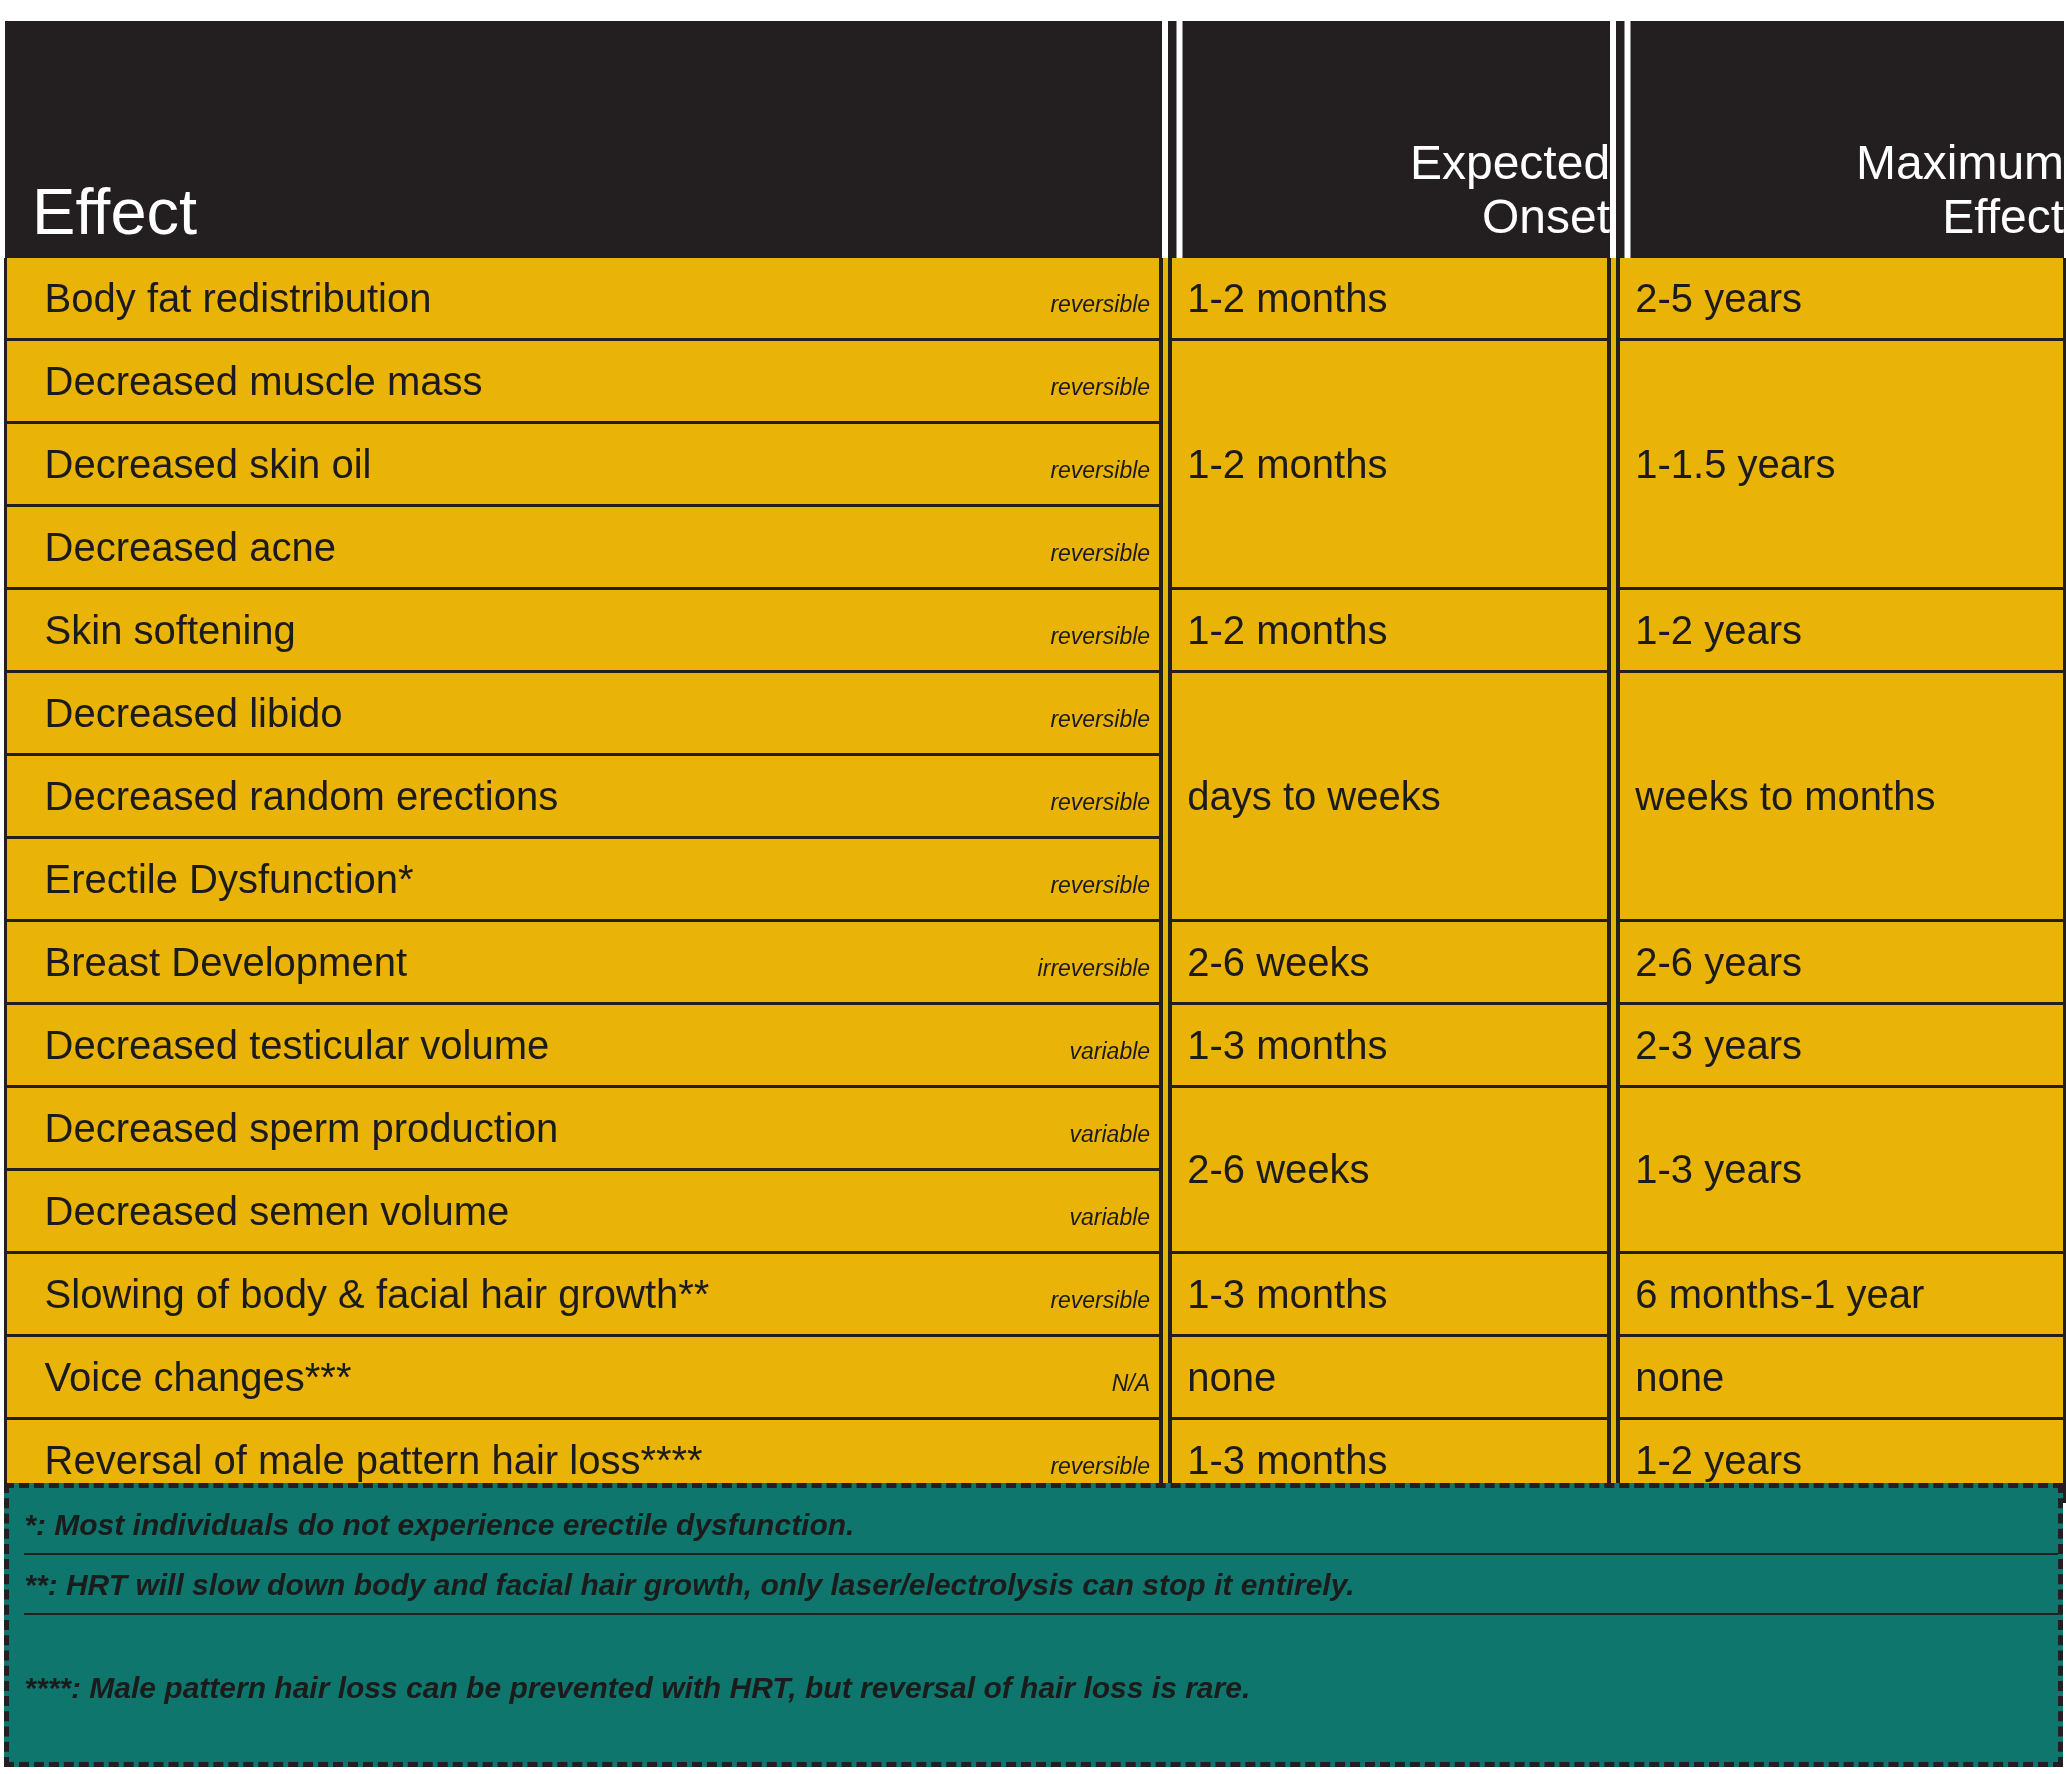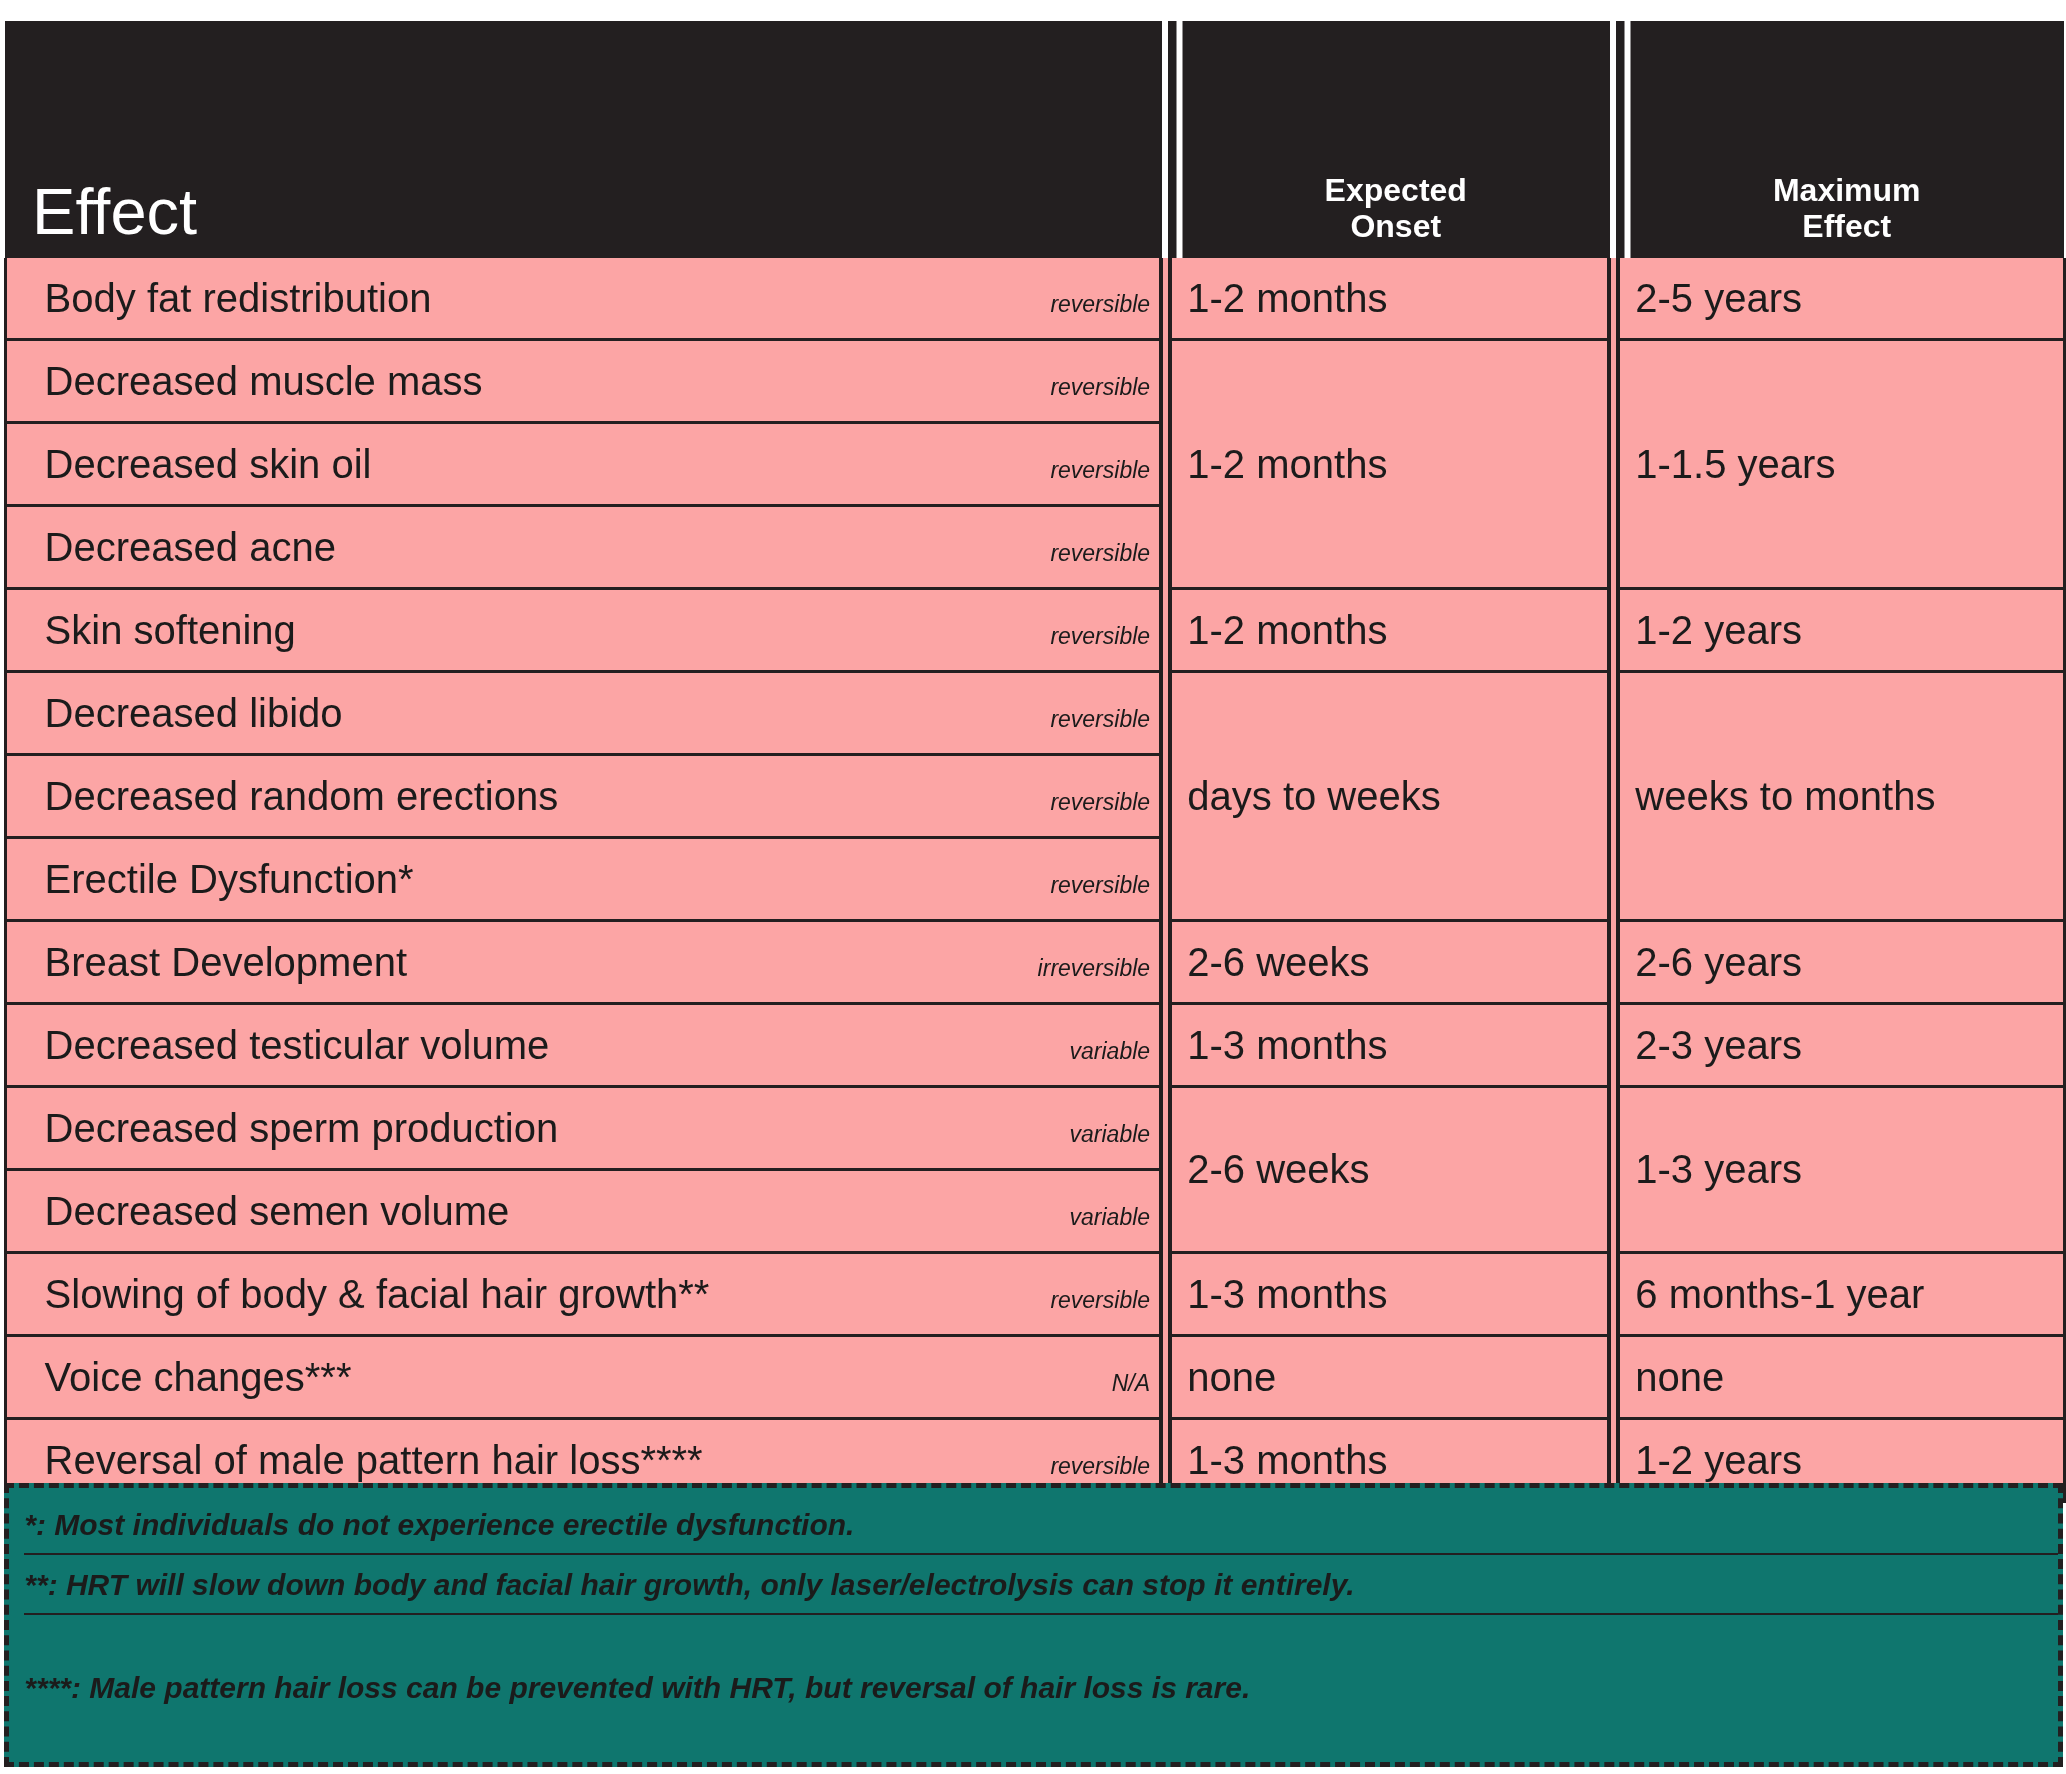--- a/index.html
+++ b/index.html
@@ -49,42 +49,42 @@
   .head-effect {
     text-align: left;
     font-size: 65px;
     font-weight: 400;
     line-height: 1.0;
     padding: 0 0 13.3px 27px;
     height: 237px;
     box-sizing: border-box;
   }
   .head-col {
-    text-align: center;
-    font-size: 32px;
-    font-weight: 700;
+    text-align: right;
+    font-size: 48px;
+    font-weight: 400;
     line-height: 1.13;
     padding: 27px 0 13.3px 13.3px;
     height: 237px;
     box-sizing: border-box;
     position: relative;
   }
   .head-col .hl {
     display: block;
   }
   
   th.head-col {
     border-left: 6px solid #ffffff;
     box-shadow: inset 8.5px 0 0 0 #231f20, inset 14.5px 0 0 0 #ffffff;
   }
 
   
   tbody td {
     border: 3px solid #231f20;
-    background: #fca5a5;
+    background: #eab308;
     font-size: 40px;
     font-weight: 400;
     line-height: 1.0;
     padding: 0;
     height: 80px;
     vertical-align: middle;
   }
   td.effect-cell {
     padding: 0 8.5px 0 38px;
   }

